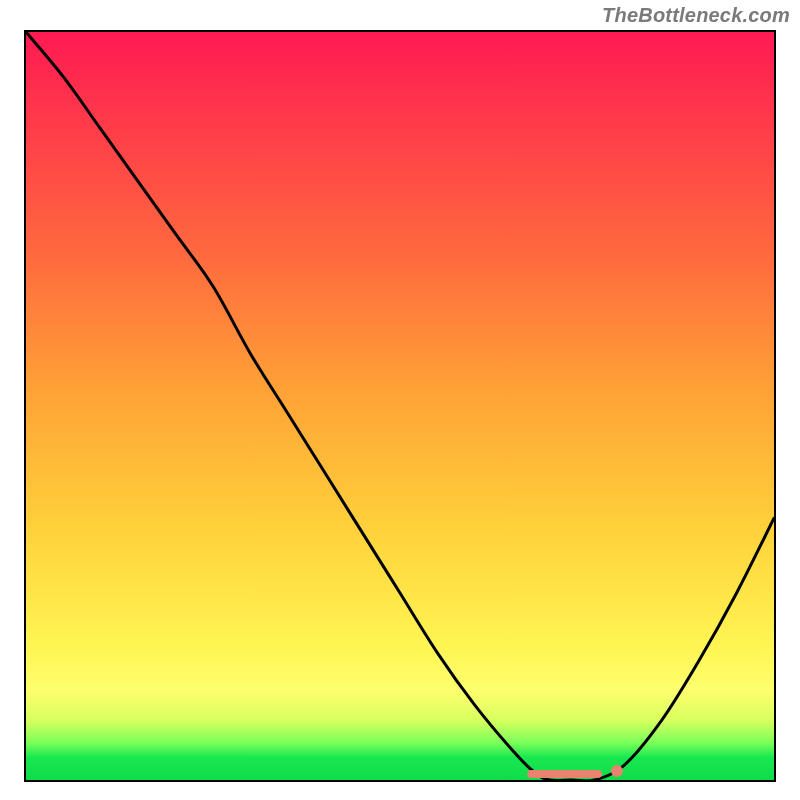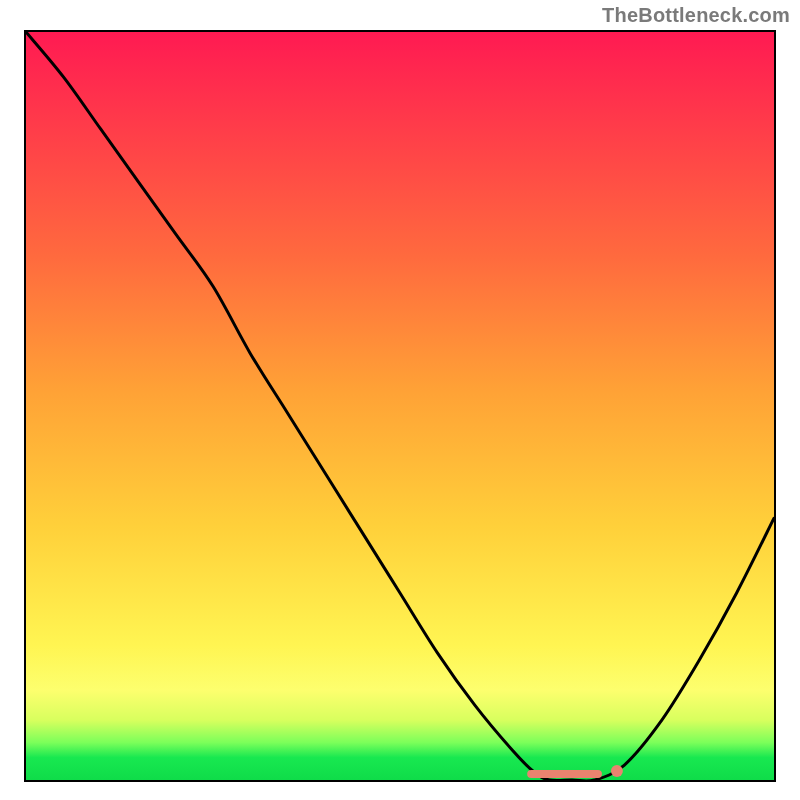--- a/index.html
+++ b/index.html
@@ -8,20 +8,21 @@
     width: 800px;
     height: 800px;
     background: #ffffff;
     font-family: Arial, Helvetica, sans-serif;
     overflow: hidden;
   }
   .stage {
     position: relative;
     width: 800px;
     height: 800px;
+    font-style: italic;
   }
   .attribution {
     position: absolute;
     top: 4px;
     right: 10px;
     font-size: 20px;
     font-weight: bold;
     color: #7a7a7a;
     letter-spacing: 0.2px;
     user-select: none;

